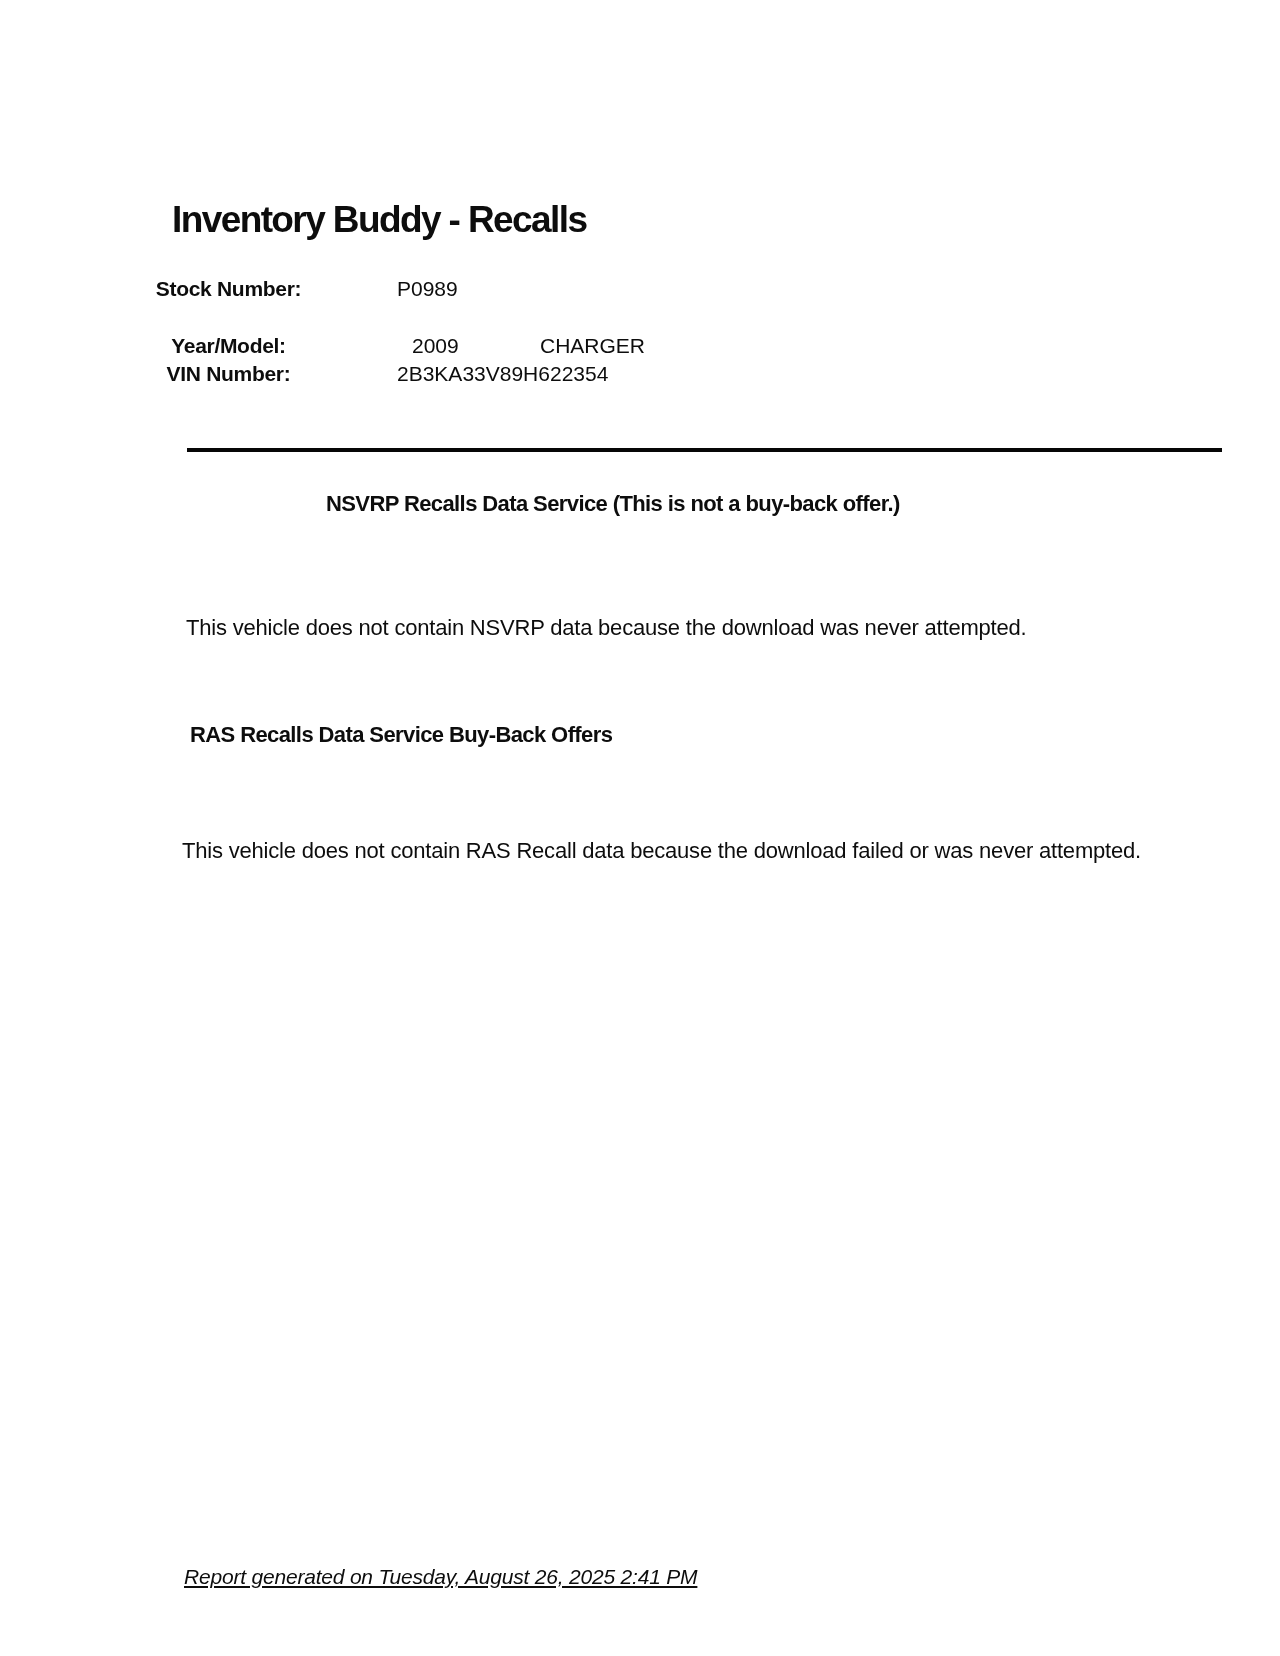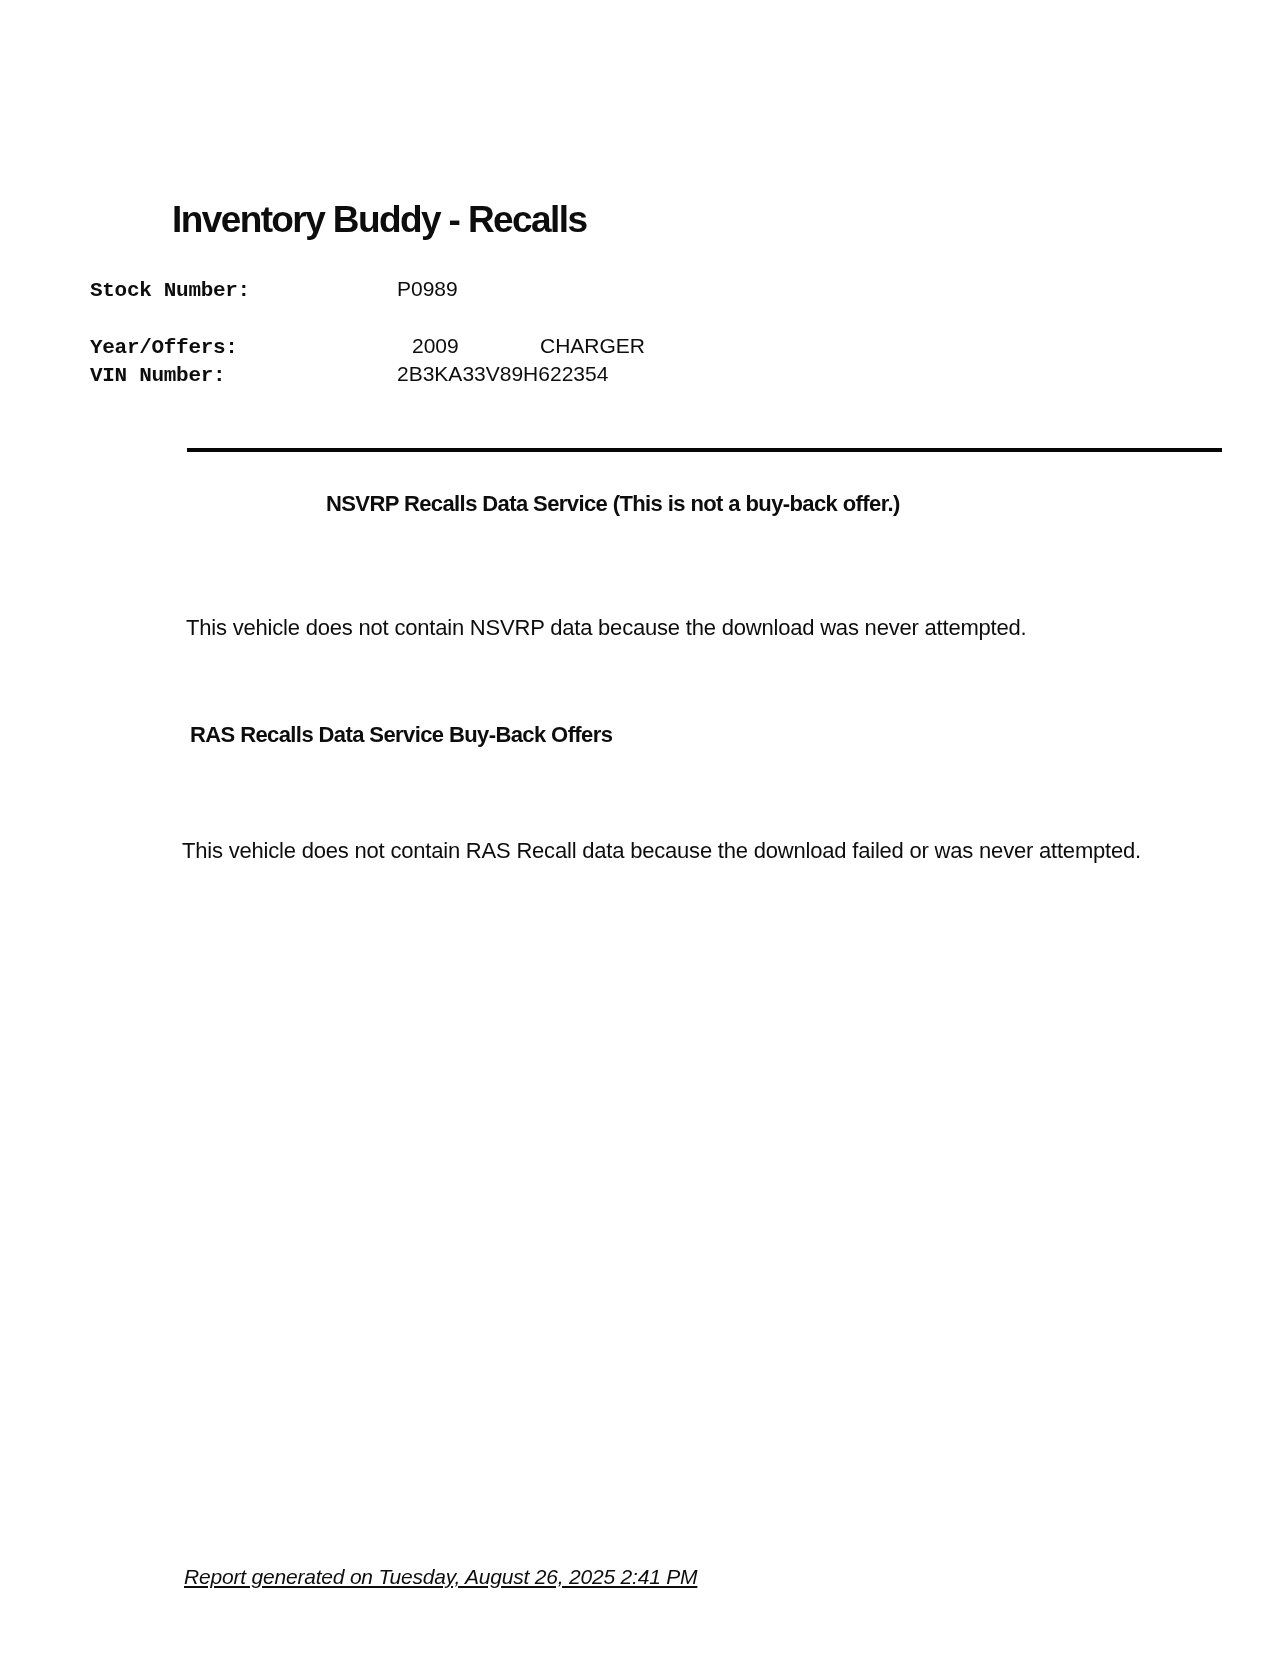--- a/index.html
+++ b/index.html
@@ -29,25 +29,24 @@
   }
   .info-row {
     display: flex;
     align-items: baseline;
     height: 27.4px;
     font-size: 21px;
     line-height: 27.4px;
   }
   .info-label {
     width: 277px;
-    text-align: left;
+    text-align: center;
     font-weight: bold;
     letter-spacing: -0.3px;
     white-space: nowrap;
-    font-family: Liberation Mono, monospace;
   }
   .info-val {
     margin-left: 15px;
     white-space: nowrap;
   }
   .year-val { display: inline-block; width: 98px; }
   .rule {
     position: absolute;
     left: 127px;
     top: 388px;
@@ -99,21 +98,21 @@
 <div class="page">
 
   <h1 class="title">Inventory Buddy - Recalls</h1>
 
   <div class="info">
     <div class="info-row">
       <span class="info-label">Stock Number:</span>
       <span class="info-val">P0989</span>
     </div>
     <div class="info-row">
-      <span class="info-label">Year/Offers:</span>
+      <span class="info-label">Year/Model:</span>
       <span class="info-val">
         <span class="year-val">2009</span><span>CHARGER</span>
       </span>
     </div>
     <div class="info-row">
       <span class="info-label">VIN Number:</span>
       <span class="info-val">2B3KA33V89H622354</span>
     </div>
   </div>
 

